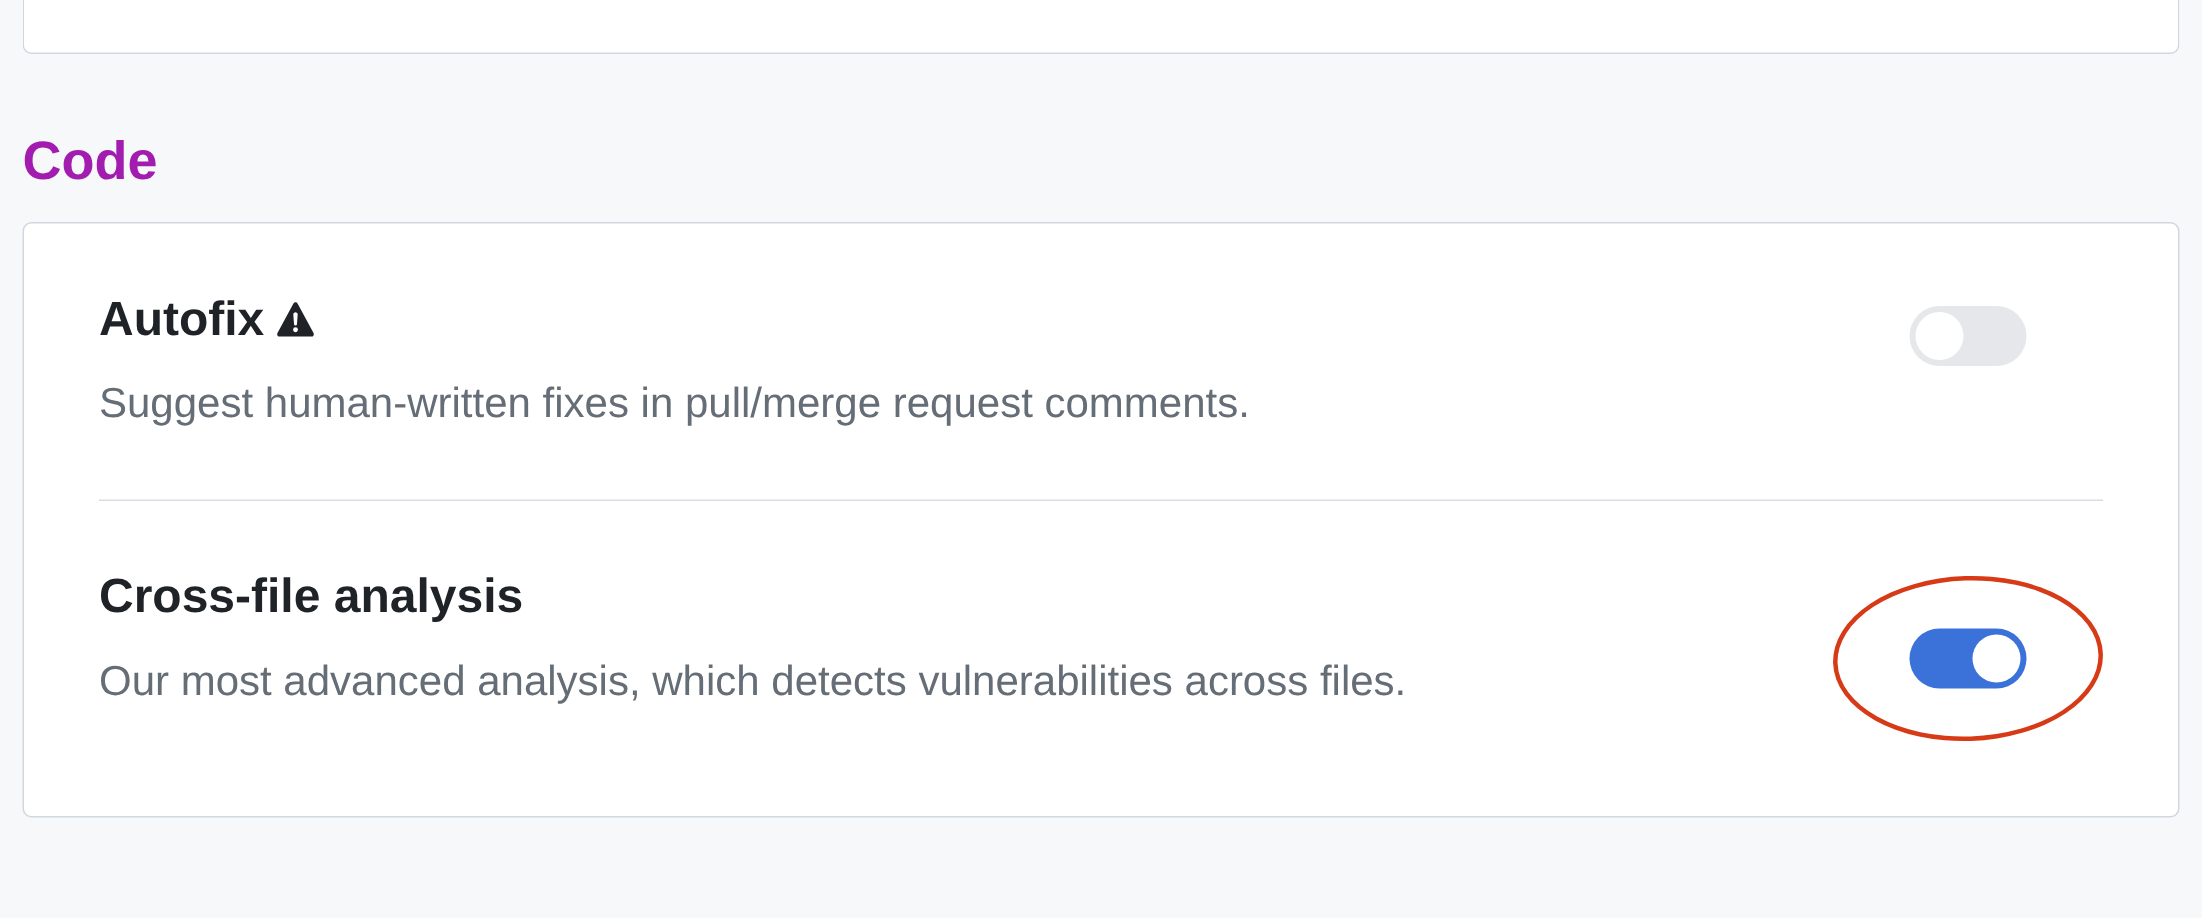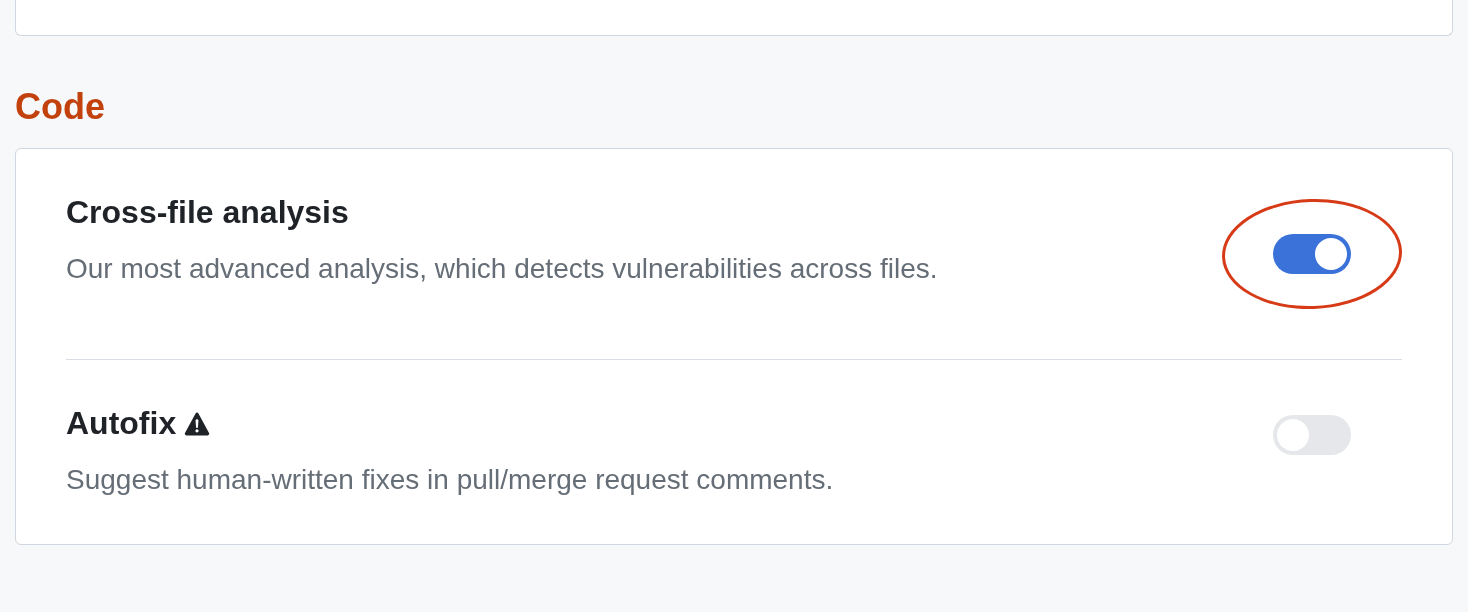--- a/index.html
+++ b/index.html
@@ -20,21 +20,21 @@
       border-radius: 6px;
       margin: 0 15px 0 15px;
       height: 36px;
       border-top: none;
       border-top-left-radius: 0;
       border-top-right-radius: 0;
     }
     .section-heading {
       font-size: 36px;
       font-weight: 600;
-      color: #c2410c;
+      color: #a21caf;
       margin: 50px 15px 20px 15px;
     }
     .card {
       background: #ffffff;
       border: 1px solid #d0d7de;
       border-radius: 6px;
       margin: 0 15px;
       padding: 0;
     }
     .setting-row {
@@ -128,44 +128,44 @@
 
 <div class="top-card"></div>
 
 <h2 class="section-heading">Code</h2>
 
 <div class="card">
 
   <div class="setting-row">
     <div class="setting-text">
       <div class="setting-title">
-        <span>Cross-file analysis</span>
-      </div>
-      <div class="setting-description">Our most advanced analysis, which detects vulnerabilities across files.</div>
-    </div>
-    <div class="toggle-wrap">
-      <div class="highlight-circle"></div>
-      <div class="toggle on">
-        <div class="toggle-knob"></div>
-      </div>
-    </div>
-  </div>
-
-  <div class="setting-row">
-    <div class="setting-text">
-      <div class="setting-title">
         <span>Autofix</span>
         <span class="warn-icon">
           <svg viewBox="0 0 16 16">
               <path d="M8.9 1.5a1 1 0 0 0-1.8 0L.6 13.5A1 1 0 0 0 1.5 15h13a1 1 0 0 0 .9-1.5L8.9 1.5zM8 5c.5 0 .9.4.9.9l-.3 4a.6.6 0 0 1-1.2 0l-.3-4c0-.5.4-.9.9-.9zm0 8.2a1 1 0 1 1 0-2 1 1 0 0 1 0 2z"></path>
             </svg>
         </span>
       </div>
       <div class="setting-description">Suggest human-written fixes in pull/merge request comments.</div>
     </div>
     <div class="toggle-wrap" style="height:60px">
       <div class="toggle off">
         <div class="toggle-knob"></div>
       </div>
     </div>
   </div>
 
+  <div class="setting-row">
+    <div class="setting-text">
+      <div class="setting-title">
+        <span>Cross-file analysis</span>
+      </div>
+      <div class="setting-description">Our most advanced analysis, which detects vulnerabilities across files.</div>
+    </div>
+    <div class="toggle-wrap">
+      <div class="highlight-circle"></div>
+      <div class="toggle on">
+        <div class="toggle-knob"></div>
+      </div>
+    </div>
+  </div>
+
 </div>
 
 </body></html>

